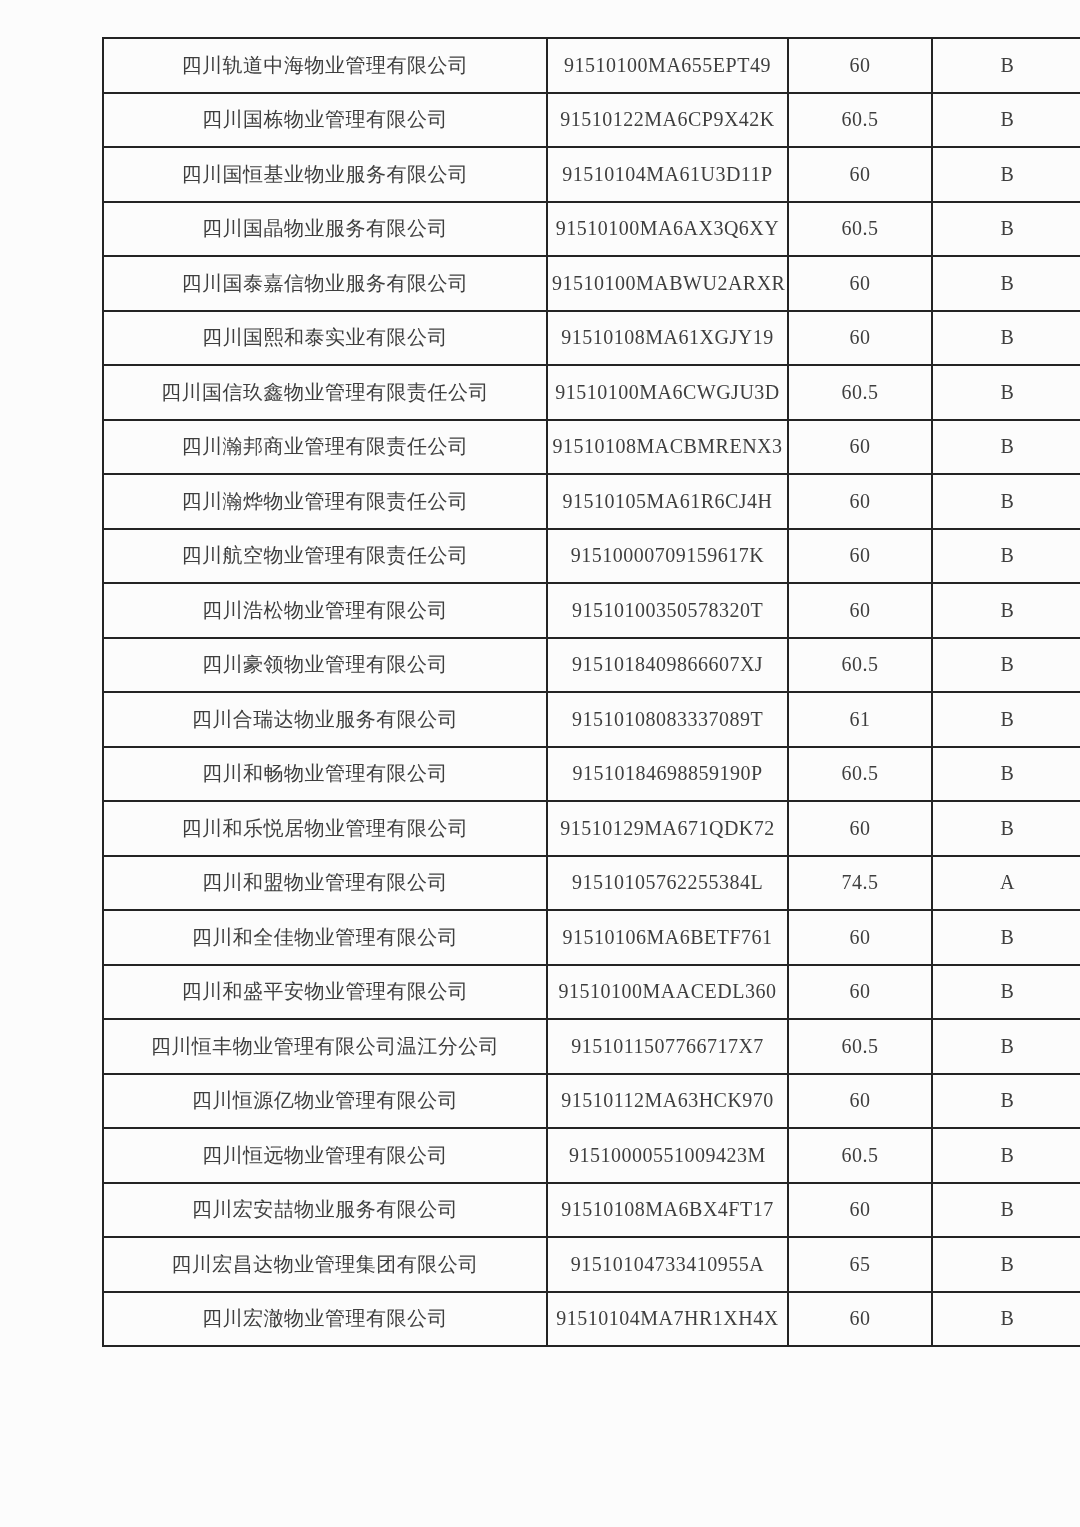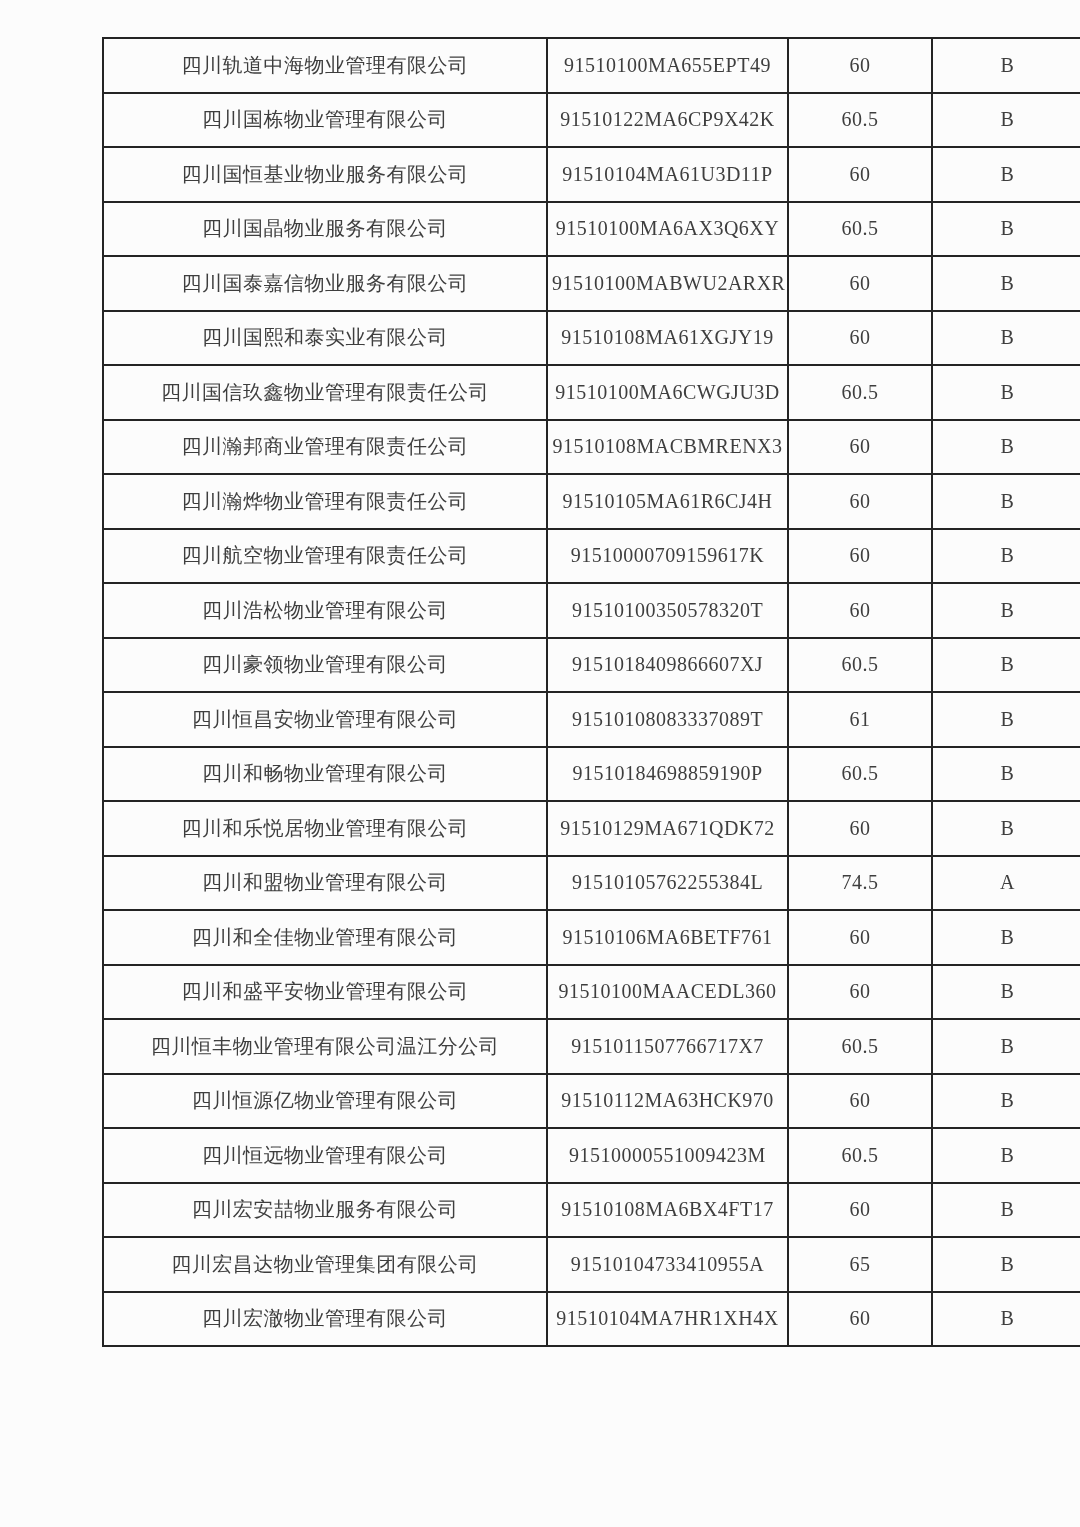--- a/index.html
+++ b/index.html
@@ -119,21 +119,21 @@
     <td class="col-score">60</td>
     <td class="col-grade">B</td>
   </tr>
         <tr>
     <td class="col-name">四川豪领物业管理有限公司</td>
     <td class="col-code">9151018409866607XJ</td>
     <td class="col-score">60.5</td>
     <td class="col-grade">B</td>
   </tr>
         <tr>
-    <td class="col-name">四川恒昌安物业管理有限公司</td>
+    <td class="col-name">四川合瑞达物业服务有限公司</td>
     <td class="col-code">91510108083337089T</td>
     <td class="col-score">61</td>
     <td class="col-grade">B</td>
   </tr>
         <tr>
     <td class="col-name">四川和畅物业管理有限公司</td>
     <td class="col-code">91510184698859190P</td>
     <td class="col-score">60.5</td>
     <td class="col-grade">B</td>
   </tr>

